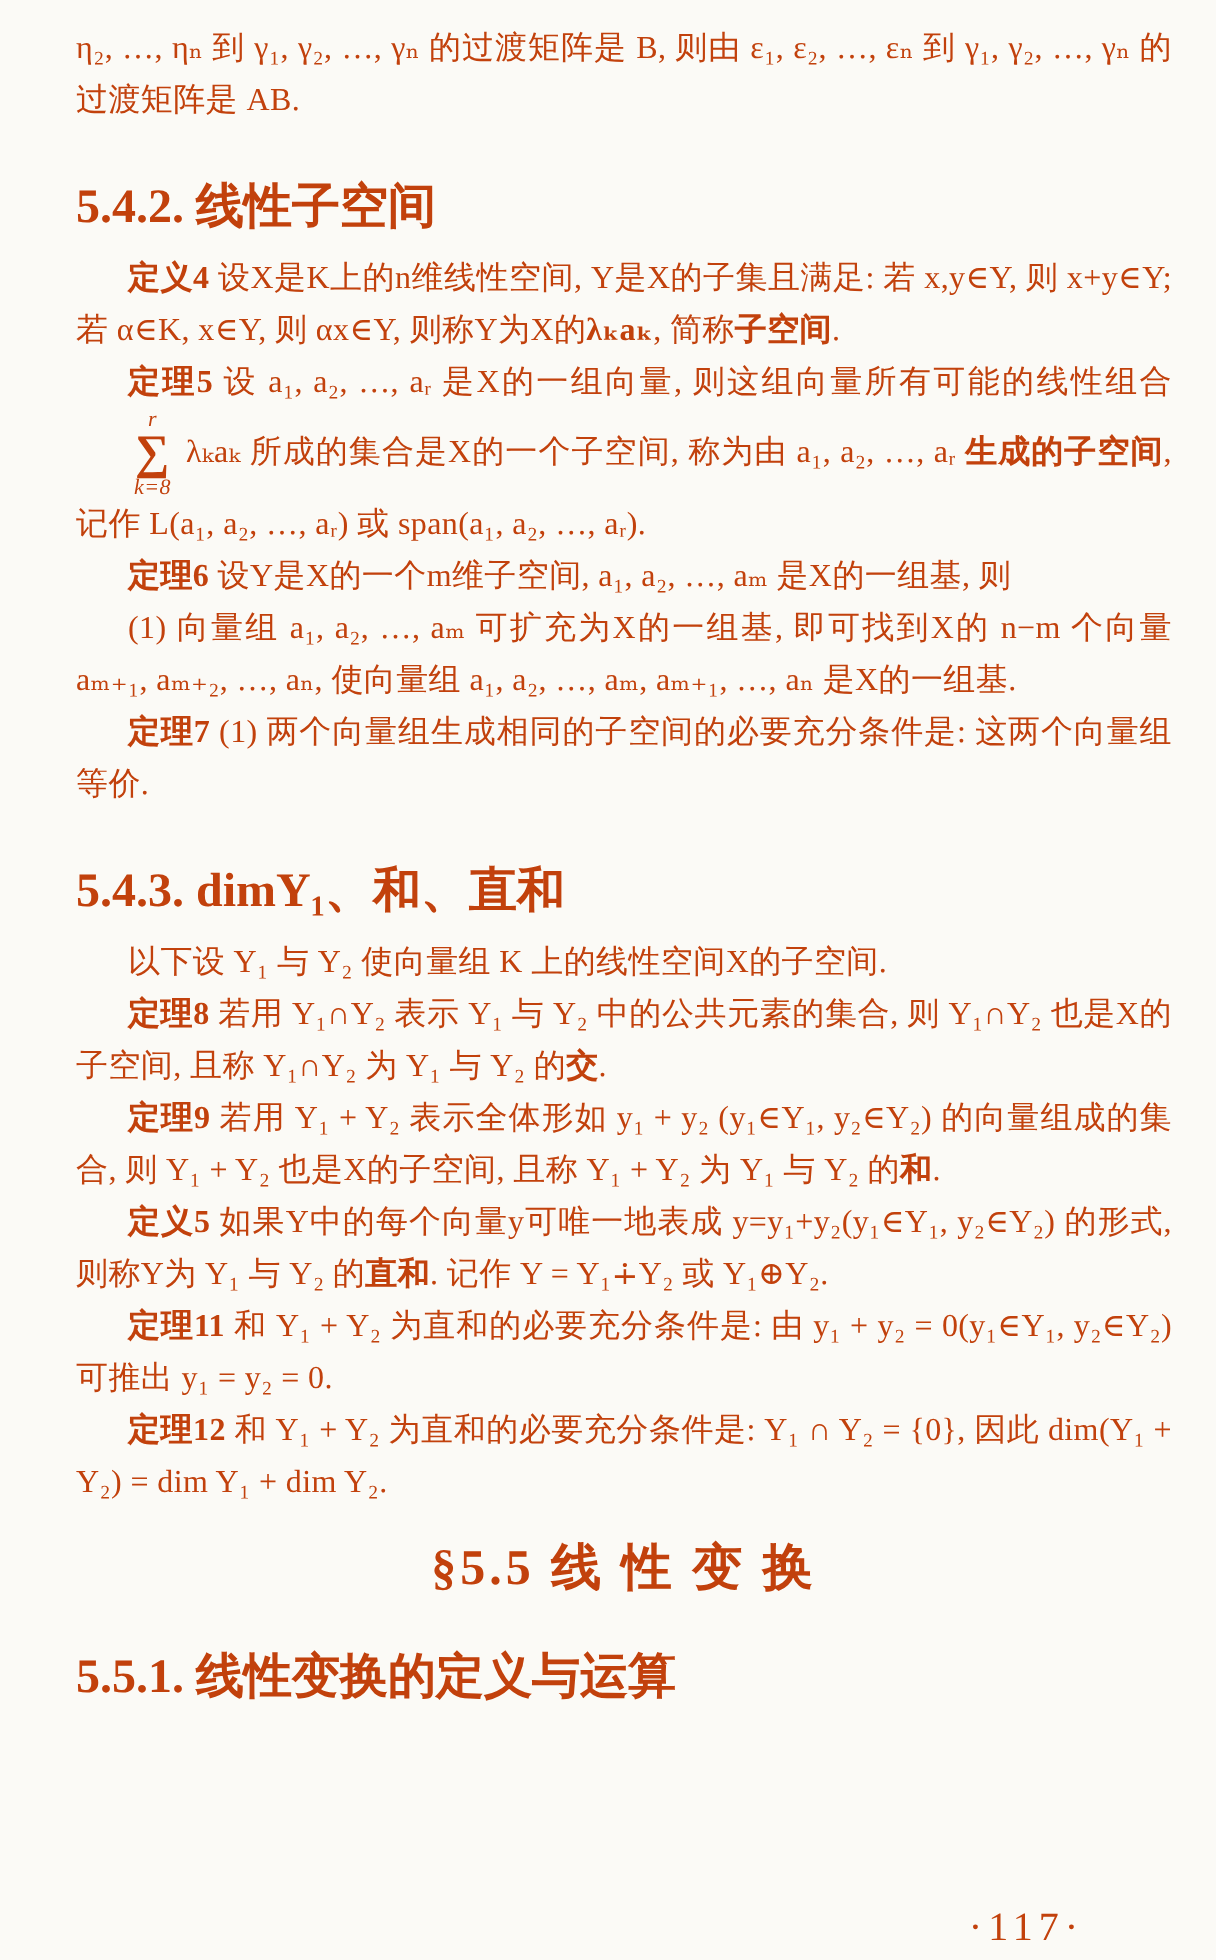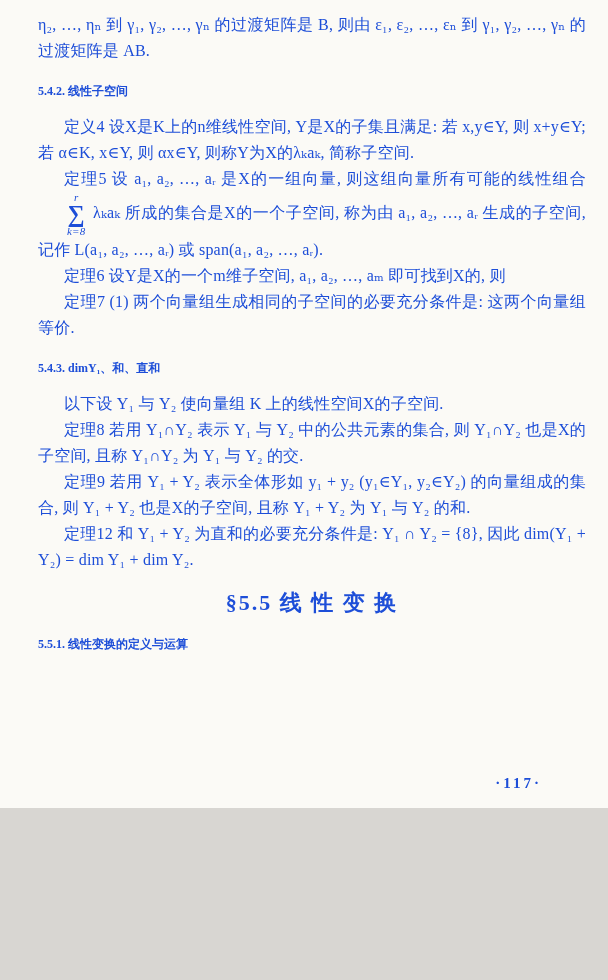--- a/index.html
+++ b/index.html
@@ -1,74 +1,77 @@
 <!DOCTYPE html>
 <html><head>
 <meta charset="utf-8">
 <style>
   html,body{margin:0;padding:0;background:#d8d6d2;}
   .page{
     position:relative;
-    width:608px;height:808px;
+    width:608px;height:980px;
     margin:0 auto;
     background:#fbfaf6;
-    color:#1d4ed8;
+    color:#c2410c;
     box-sizing:border-box;
     padding:12px 22px 0 38px;
     overflow:hidden;
     font-family:"Liberation Serif","DejaVu Serif","DejaVu Sans",serif;
   }
   .doc p.para{
     margin:0;
     font-size:16px;
     line-height:26px;
     text-align:justify;
     letter-spacing:0.2px;
   }
   .doc p.para.indent{text-indent:26px;}
   .seg{font-weight:normal;}
-  .seg-b{font-weight:normal;}
+  .seg-b{font-weight:bold;}
   .h{font-family:"Liberation Serif","DejaVu Serif","DejaVu Sans",serif;}
   .h.sub{
-    font-size:12px;font-weight:bold;
-    margin:14px 0 10px;line-height:26px;
+    font-size:24px;font-weight:bold;
+    margin:27px 0 10px;line-height:26px;
   }
   .h.center{
-    font-size:22px;font-weight:bold;text-align:center;
+    font-size:25px;font-weight:bold;text-align:center;
     margin:16px 0 10px;line-height:28px;letter-spacing:2px;
   }
   .sum{
     display:inline-flex;flex-direction:column;align-items:center;
     vertical-align:middle;line-height:1;padding:0 3px;
   }
   .sum .top{font-size:11px;font-style:italic;line-height:1;}
   .sum .sym{font-size:24px;font-weight:bold;line-height:0.95;}
   .sum .bottom{font-size:11px;font-style:italic;line-height:1;}
   .pageno{
-    position:absolute;right:66px;bottom:16px;
-    font-size:15px;font-weight:bold;letter-spacing:3px;
+    position:absolute;right:66px;bottom:4px;
+    font-size:20px;font-weight:normal;letter-spacing:3px;
   }
 </style>
 </head>
 <body>
 
 <div class="page">
   <div class="doc">
       <p class="para"><span class="seg">η₂, …, ηₙ 到 γ₁, γ₂, …, γₙ 的过渡矩阵是 B, 则由 ε₁, ε₂, …, εₙ 到 γ₁, γ₂, …, γₙ 的过渡矩阵是 AB.</span></p>
       <div class="h sub">5.4.2. 线性子空间</div>
       <p class="para indent"><span class="seg seg-b">定义4</span><span class="seg">  设X是K上的n维线性空间, Y是X的子集且满足: 若 x,y∈Y, 则 x+y∈Y; 若 α∈K, x∈Y, 则 αx∈Y, 则称Y为X的</span><span class="seg seg-b">λₖaₖ</span><span class="seg">, 简称</span><span class="seg seg-b">子空间</span><span class="seg">.</span></p>
       <p class="para indent"><span class="seg seg-b">定理5</span><span class="seg">  设 a₁, a₂, …, aᵣ 是X的一组向量, 则这组向量所有可能的线性组合 </span><span class="sum">
           <span class="top">r</span>
           <span class="sym">∑</span>
           <span class="bottom">k=8</span>
         </span><span class="seg"> λₖaₖ 所成的集合是X的一个子空间, 称为由 a₁, a₂, …, aᵣ </span><span class="seg seg-b">生成的子空间</span><span class="seg">, 记作 L(a₁, a₂, …, aᵣ) 或 span(a₁, a₂, …, aᵣ).</span></p>
-      <p class="para indent"><span class="seg seg-b">定理6</span><span class="seg">  设Y是X的一个m维子空间, a₁, a₂, …, aₘ 即可找到X的, 则</span></p>
+      <p class="para indent"><span class="seg seg-b">定理6</span><span class="seg">  设Y是X的一个m维子空间, a₁, a₂, …, aₘ 是X的一组基, 则</span></p>
+      <p class="para indent"><span class="seg">(1) 向量组 a₁, a₂, …, aₘ 可扩充为X的一组基, 即可找到X的 n−m 个向量 aₘ₊₁, aₘ₊₂, …, aₙ, 使向量组 a₁, a₂, …, aₘ, aₘ₊₁, …, aₙ 是X的一组基.</span></p>
       <p class="para indent"><span class="seg seg-b">定理7</span><span class="seg">  (1) 两个向量组生成相同的子空间的必要充分条件是: 这两个向量组等价.</span></p>
       <div class="h sub">5.4.3. dimY₁、和、直和</div>
       <p class="para indent"><span class="seg">以下设 Y₁ 与 Y₂ 使向量组 K 上的线性空间X的子空间.</span></p>
       <p class="para indent"><span class="seg seg-b">定理8</span><span class="seg">  若用 Y₁∩Y₂ 表示 Y₁ 与 Y₂ 中的公共元素的集合, 则 Y₁∩Y₂ 也是X的子空间, 且称 Y₁∩Y₂ 为 Y₁ 与 Y₂ 的</span><span class="seg seg-b">交</span><span class="seg">.</span></p>
       <p class="para indent"><span class="seg seg-b">定理9</span><span class="seg">  若用 Y₁ + Y₂ 表示全体形如 y₁ + y₂ (y₁∈Y₁, y₂∈Y₂) 的向量组成的集合, 则 Y₁ + Y₂ 也是X的子空间, 且称 Y₁ + Y₂ 为 Y₁ 与 Y₂ 的</span><span class="seg seg-b">和</span><span class="seg">.</span></p>
-      <p class="para indent"><span class="seg seg-b">定理12</span><span class="seg">  和 Y₁ + Y₂ 为直和的必要充分条件是: Y₁ ∩ Y₂ = {8}, 因此 dim(Y₁ + Y₂) = dim Y₁ + dim Y₂.</span></p>
+      <p class="para indent"><span class="seg seg-b">定义5</span><span class="seg">  如果Y中的每个向量y可唯一地表成 y=y₁+y₂(y₁∈Y₁, y₂∈Y₂) 的形式, 则称Y为 Y₁ 与 Y₂ 的</span><span class="seg seg-b">直和</span><span class="seg">. 记作 Y = Y₁∔Y₂ 或 Y₁⊕Y₂.</span></p>
+      <p class="para indent"><span class="seg seg-b">定理11</span><span class="seg">  和 Y₁ + Y₂ 为直和的必要充分条件是: 由 y₁ + y₂ = 0(y₁∈Y₁, y₂∈Y₂) 可推出 y₁ = y₂ = 0.</span></p>
+      <p class="para indent"><span class="seg seg-b">定理12</span><span class="seg">  和 Y₁ + Y₂ 为直和的必要充分条件是: Y₁ ∩ Y₂ = {0}, 因此 dim(Y₁ + Y₂) = dim Y₁ + dim Y₂.</span></p>
       <div class="h center">§5.5  线 性 变 换</div>
       <div class="h sub">5.5.1. 线性变换的定义与运算</div>
     </div>
   <div class="pageno">·117·</div>
 </div>
 
 </body></html>

